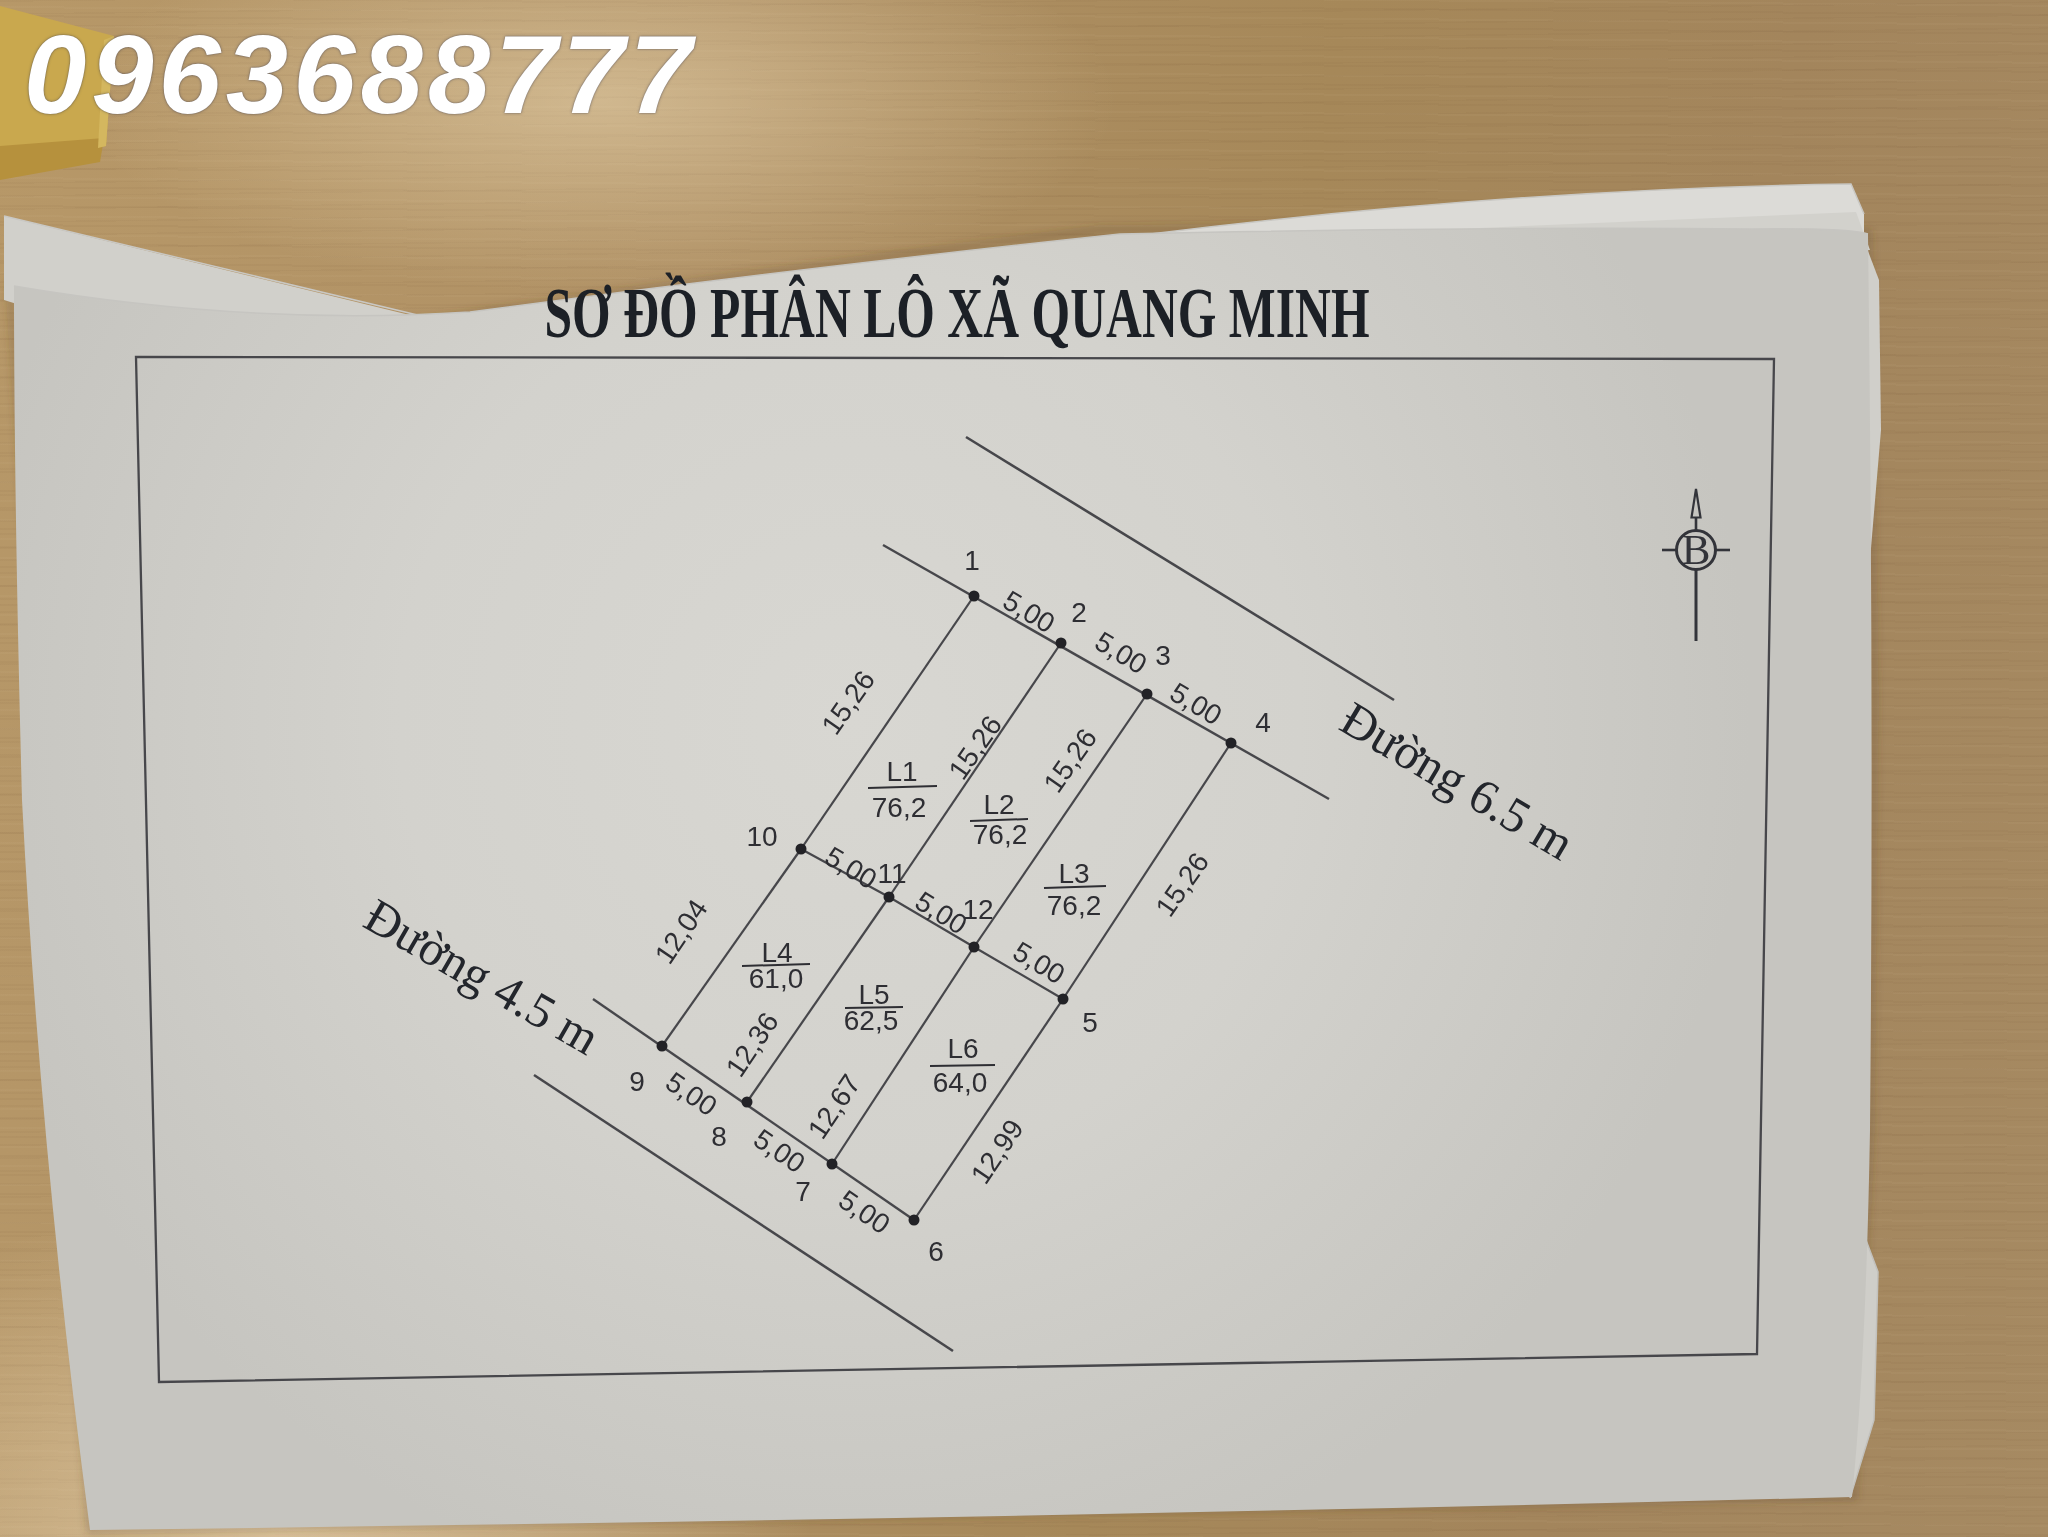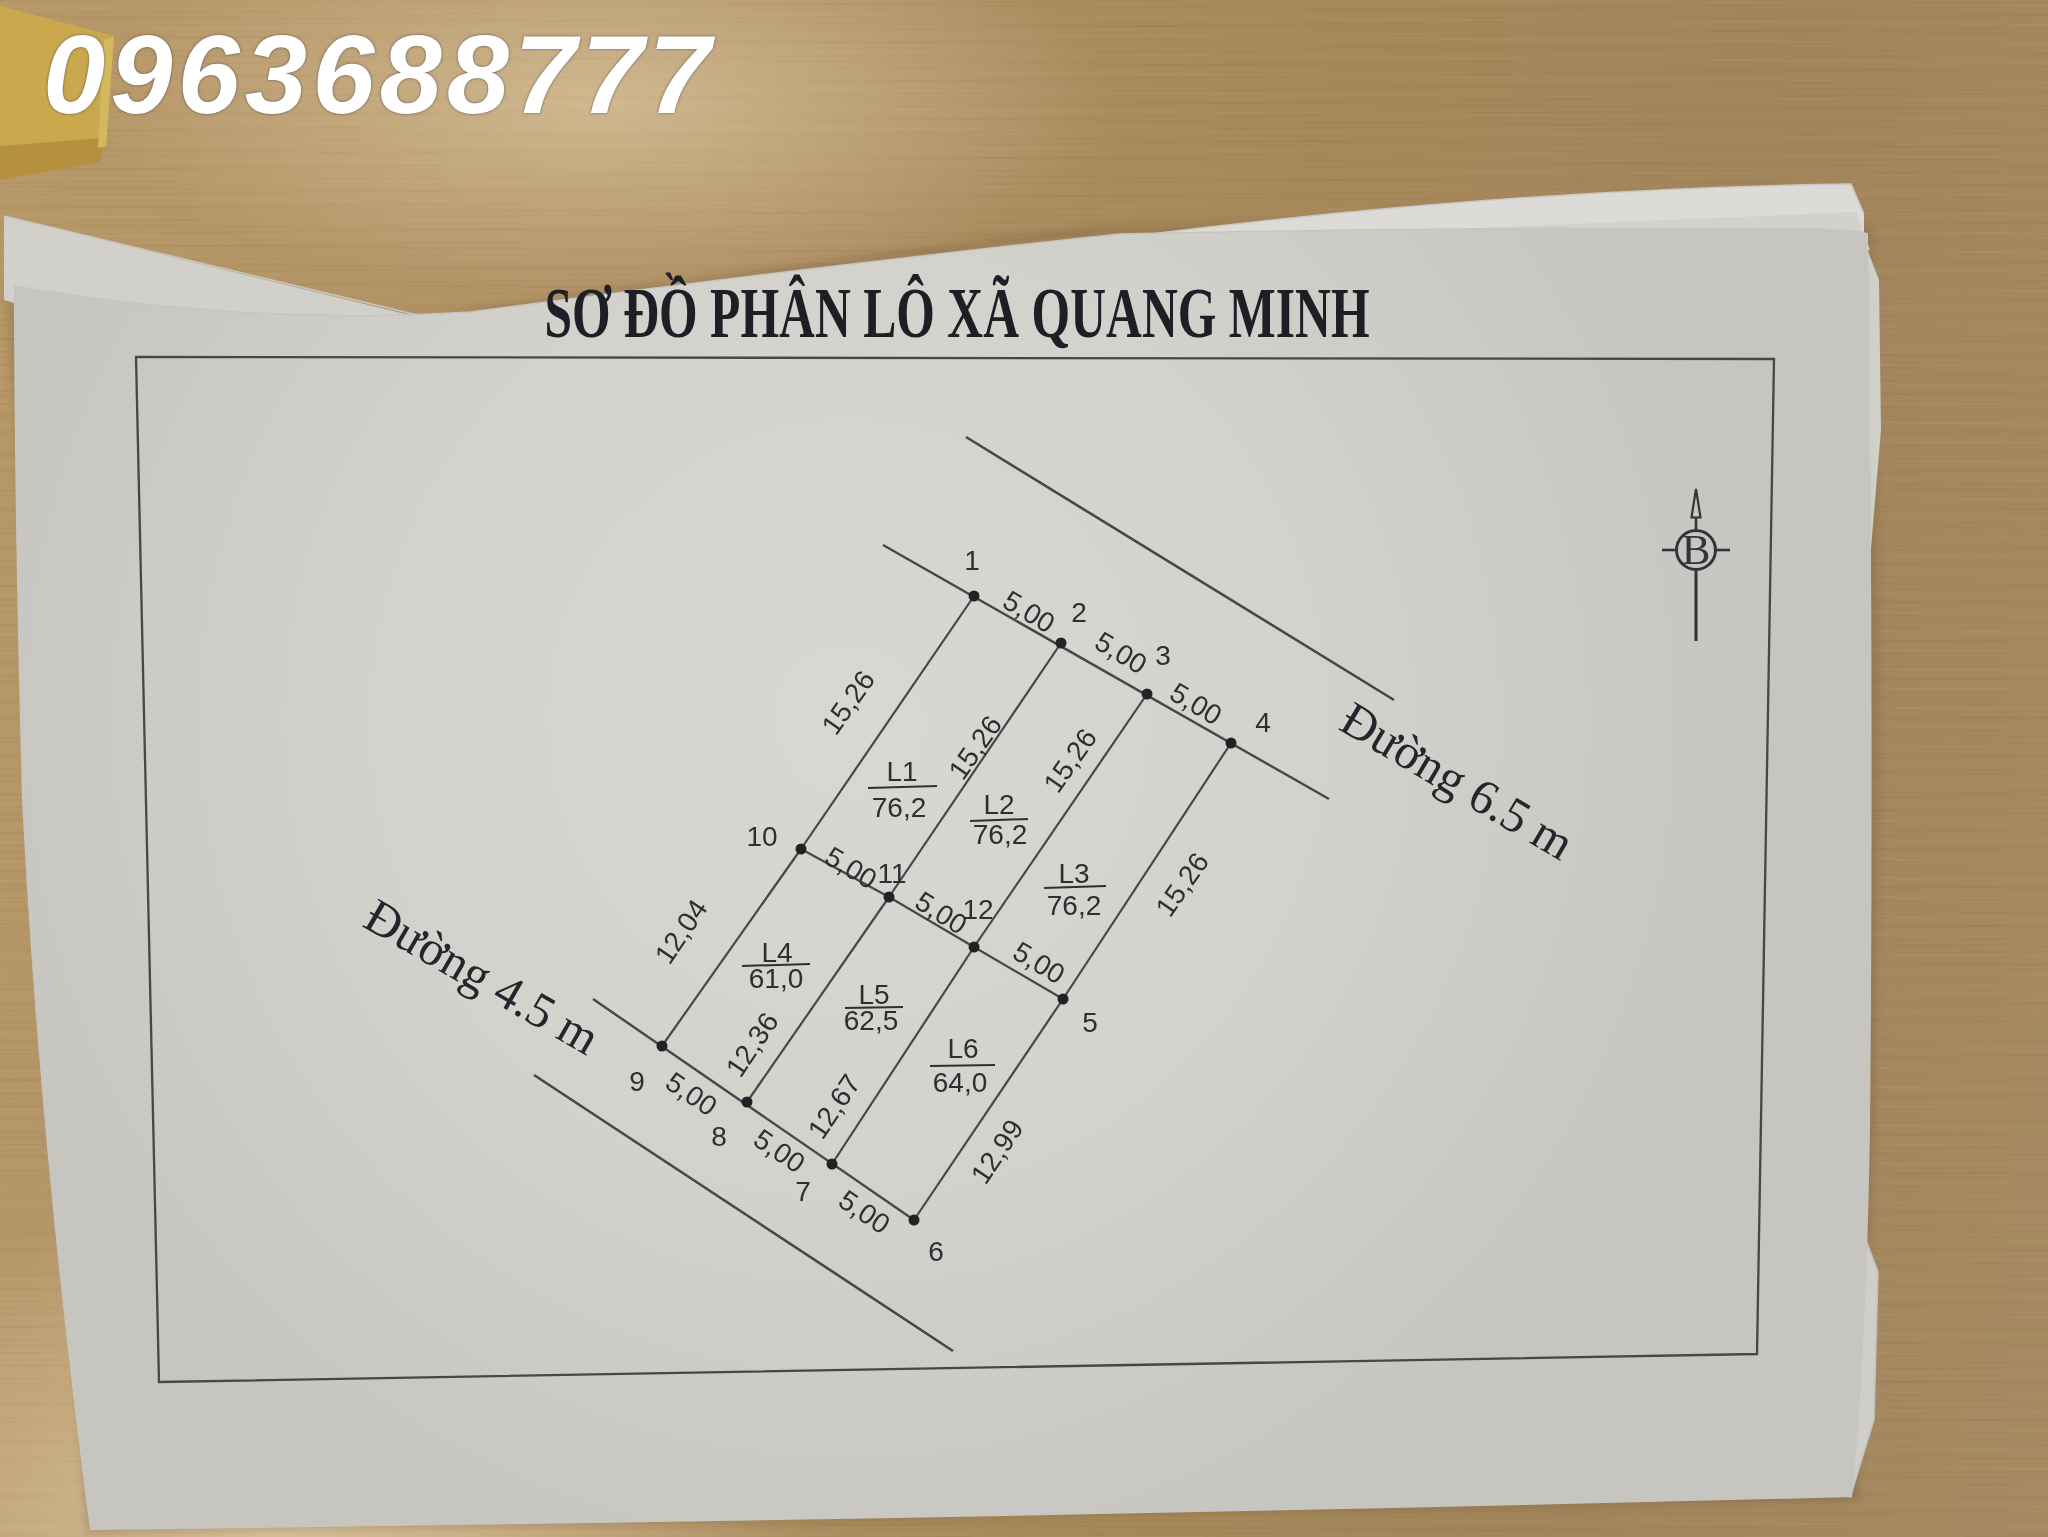--- a/index.html
+++ b/index.html
@@ -8,21 +8,21 @@
     background:
       radial-gradient(ellipse 720px 270px at 600px 100px, rgba(255,240,205,.40), rgba(255,240,205,0) 72%),
       radial-gradient(ellipse 760px 480px at 280px 1530px, rgba(255,238,205,.50), rgba(255,236,200,0) 70%),
       repeating-linear-gradient(0.5deg, rgba(110,76,45,.055) 0 2px, rgba(110,76,45,0) 2px 9px, rgba(235,215,180,.045) 9px 11px, rgba(110,76,45,0) 11px 19px),
       repeating-linear-gradient(-0.7deg, rgba(100,68,40,.045) 0 1.5px, rgba(100,68,40,0) 1.5px 13px),
       linear-gradient(100deg,#b79868 0%,#b09165 32%,#a68859 58%,#a3855c 78%,#a68a62 100%);
   }
   .phone{position:absolute;left:24px;top:10px;
     font-family:"Liberation Sans",sans-serif;font-style:italic;font-weight:bold;
     font-size:112px;letter-spacing:5px;color:#ffffff;
-    text-shadow:0 0 3px rgba(45,48,72,.55), 0 0 1px rgba(45,48,72,.45);margin-left:19px;}
+    text-shadow:0 0 3px rgba(45,48,72,.55), 0 0 1px rgba(45,48,72,.45);}
   svg{position:absolute;left:0;top:0;}
   text{font-family:"Liberation Sans",sans-serif;fill:#2e2e33;}
   .dim{font-size:28px;}
   .ttl{font-family:"Liberation Serif",serif;font-weight:bold;font-size:72px;fill:#1c2026;}
   .road{font-family:"Liberation Serif",serif;font-size:49px;fill:#23262c;}
 </style>
 </head>
 <body>
 
 <div id="stage">

